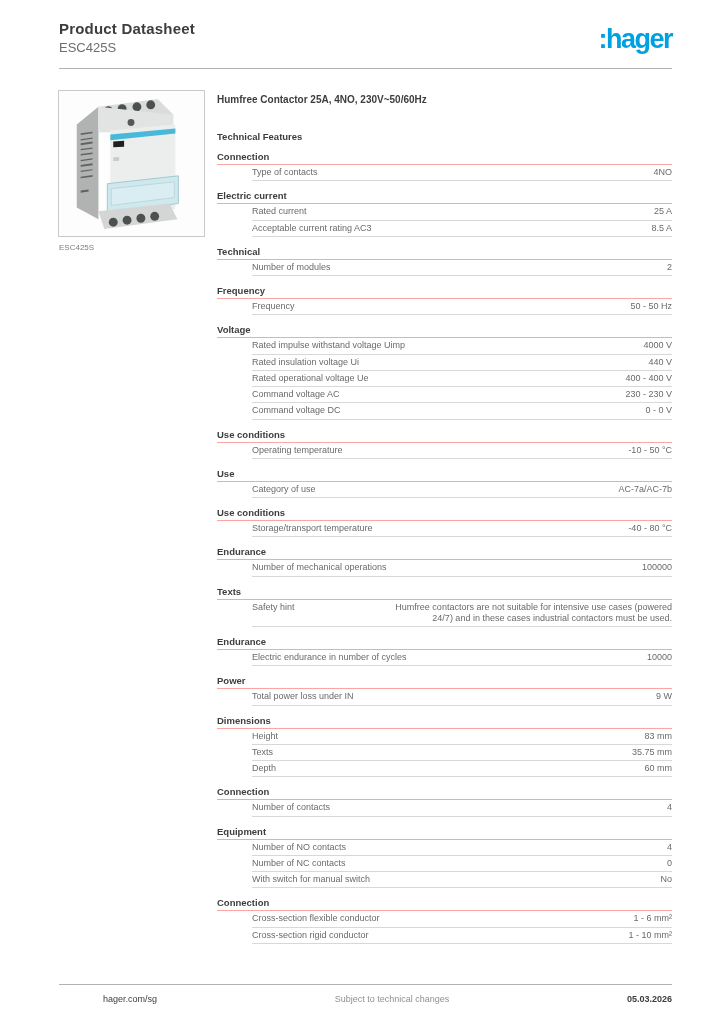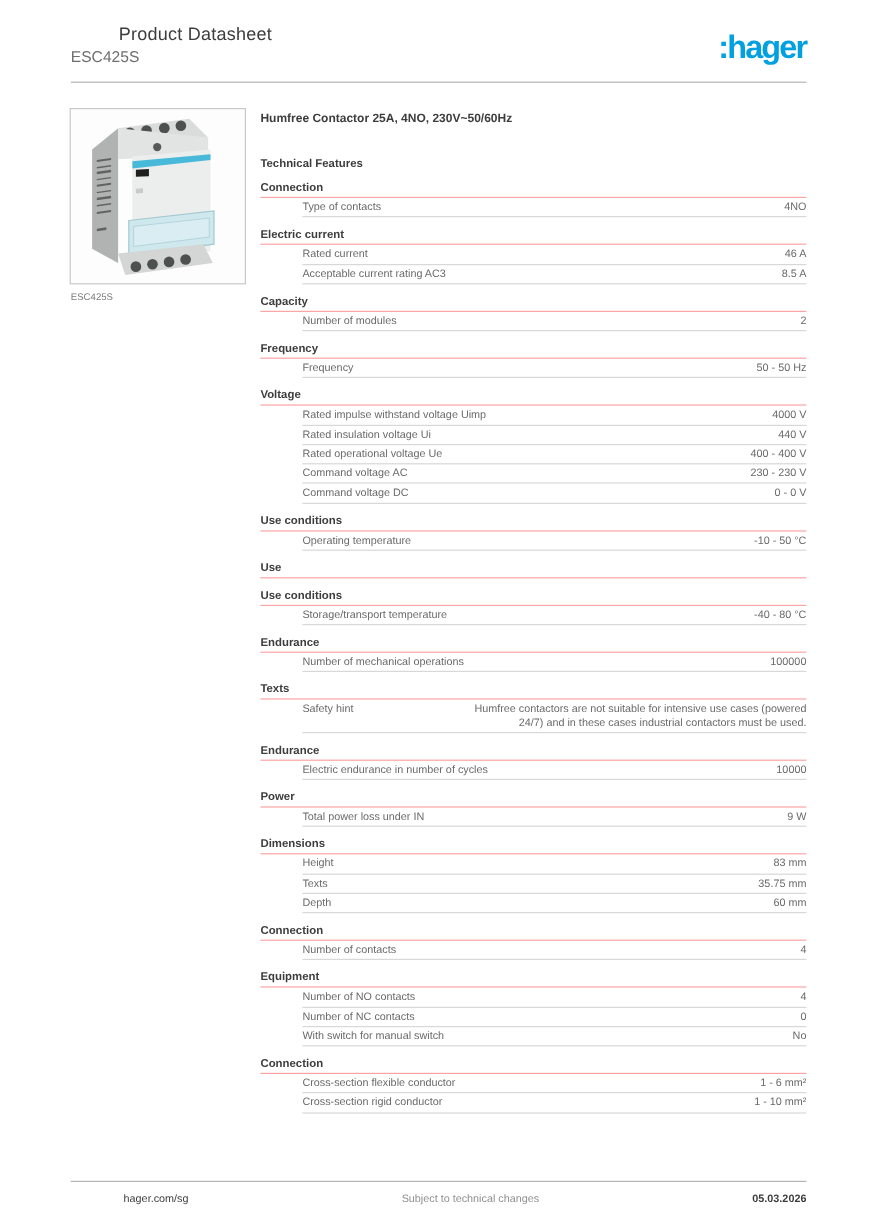--- a/index.html
+++ b/index.html
@@ -8,21 +8,21 @@
     position: relative;
     width: 724px;
     height: 1024px;
     background: #ffffff;
     font-family: "Liberation Sans", "DejaVu Sans", sans-serif;
     overflow: hidden;
   }
 
   
   .header { position: absolute; left: 59px; right: 52px; top: 20px; }
-  .header-title { font-size: 15px; font-weight: normal; color: #3d3d3d; letter-spacing: 0.2px; margin-left: 40px; }
+  .header-title { font-size: 15px; font-weight: bold; color: #3d3d3d; letter-spacing: 0.2px; }
   .header-subtitle { font-size: 13px; color: #6e6e6e; margin-top: 3px; }
   .logo {
     position: absolute; right: 0; top: 4px;
     font-size: 27px; font-weight: bold; color: #00a0e1;
     letter-spacing: -1.5px;
   }
   .header-divider {
     position: absolute; left: 59px; right: 52px; top: 68px;
     border-top: 1px solid #b3b3b3; height: 0;
   }
@@ -142,31 +142,31 @@
               <div class="spec-value">4NO</div>
             </div>
           </div>
   </div>
 
   <div class="spec-section">
     <div class="spec-section-title">Electric current</div>
     <div>
             <div class="spec-row">
               <div class="spec-label">Rated current</div>
-              <div class="spec-value">46 A</div>
+              <div class="spec-value">25 A</div>
             </div>
             <div class="spec-row">
               <div class="spec-label">Acceptable current rating AC3</div>
               <div class="spec-value">8.5 A</div>
             </div>
           </div>
   </div>
 
   <div class="spec-section">
-    <div class="spec-section-title">Capacity</div>
+    <div class="spec-section-title">Technical</div>
     <div>
             <div class="spec-row">
               <div class="spec-label">Number of modules</div>
               <div class="spec-value">2</div>
             </div>
           </div>
   </div>
 
   <div class="spec-section">
     <div class="spec-section-title">Frequency</div>
@@ -209,20 +209,26 @@
     <div>
             <div class="spec-row">
               <div class="spec-label">Operating temperature</div>
               <div class="spec-value">-10 - 50 °C</div>
             </div>
           </div>
   </div>
 
   <div class="spec-section">
     <div class="spec-section-title">Use</div>
+    <div>
+            <div class="spec-row">
+              <div class="spec-label">Category of use</div>
+              <div class="spec-value">AC-7a/AC-7b</div>
+            </div>
+          </div>
   </div>
 
   <div class="spec-section">
     <div class="spec-section-title">Use conditions</div>
     <div>
             <div class="spec-row">
               <div class="spec-label">Storage/transport temperature</div>
               <div class="spec-value">-40 - 80 °C</div>
             </div>
           </div>

